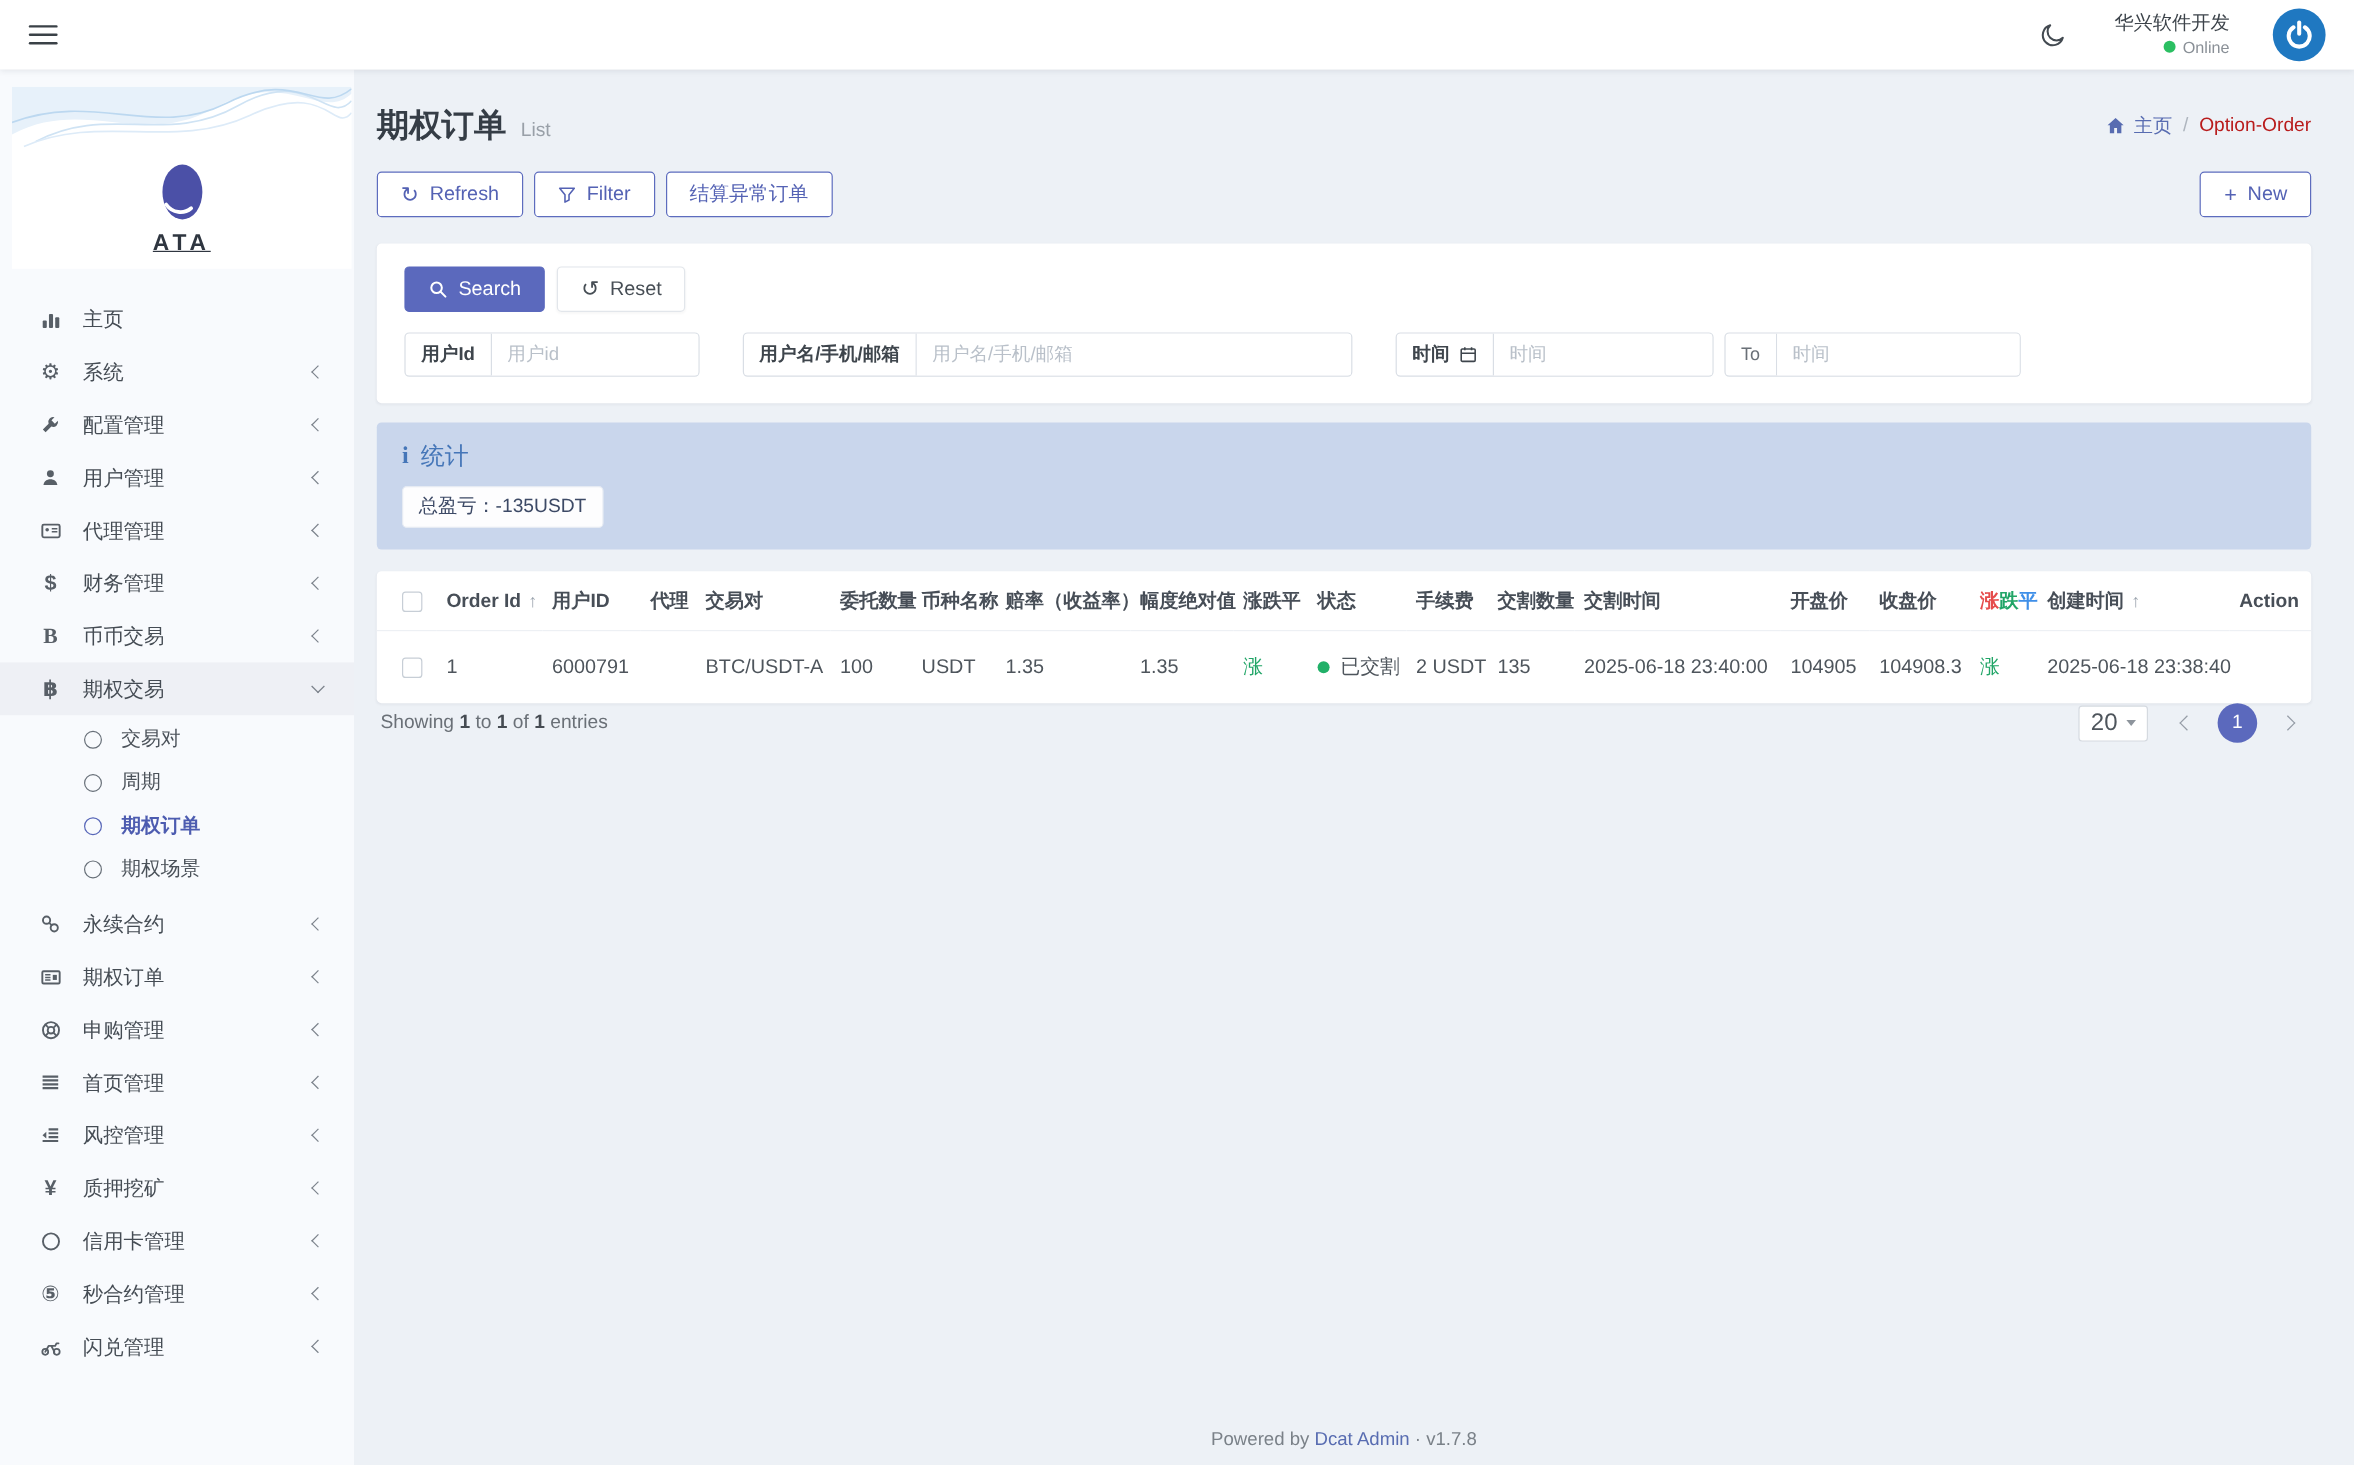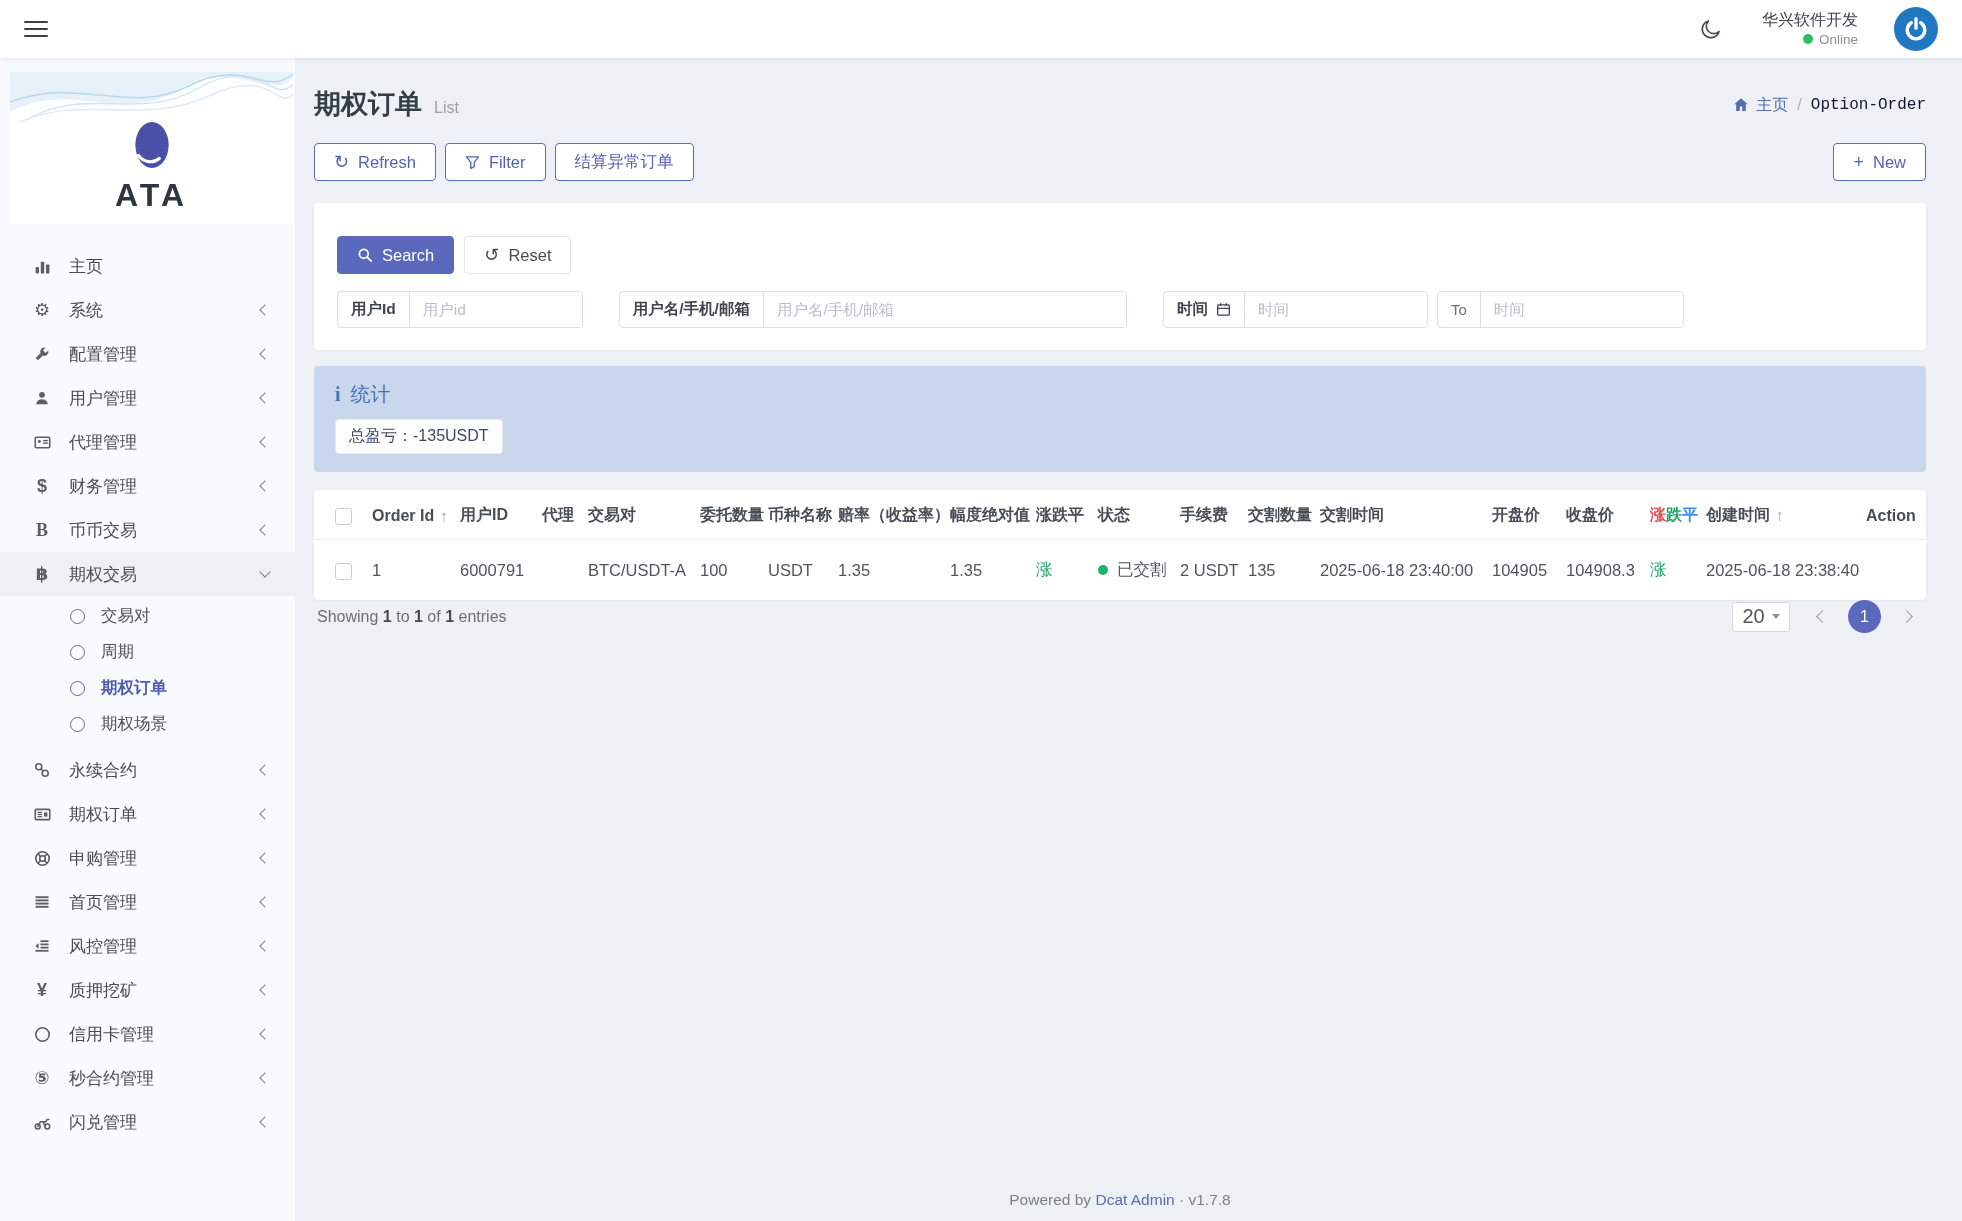--- a/index.html
+++ b/index.html
@@ -21,21 +21,21 @@
 
   
   .layout { display:flex; height:1163px; }
   .sidebar { width:295px; flex-shrink:0; background:#f8fafd; overflow:hidden; }
   .main { flex:1; display:flex; flex-direction:column; padding:0 36px 0 19px; overflow:hidden; }
 
   
   .logo-card { margin:14px 2px 0 10px; background:#fff; height:152px; position:relative;
                display:flex; flex-direction:column; align-items:center; justify-content:flex-end; padding-bottom:10px; }
   .logo-waves { position:absolute; top:0; left:0; width:100%; height:52px; }
-  .logo-text { font-size:32px; font-weight:700; letter-spacing:4px; color:#2f3640; margin-top:6px; }
+  .logo-text { font-size:19px; font-weight:700; letter-spacing:4px; color:#2f3640; margin-top:6px;text-decoration:underline; }
   .menu { padding:20px 0 10px; }
   .m-item { height:44px; display:flex; align-items:center; padding:0 26px 0 30px; cursor:pointer; font-size:17px; color:#454c54; }
   .m-item .icn { width:24px; margin-right:15px; color:#585f67; display:flex; justify-content:center; align-items:center; font-size:18px; line-height:1; }
   .m-item .icn.txt { font-weight:600; }
   .m-item .lbl { flex:1; }
   .m-item.active-parent { background:#eef0f5; }
   .chev { width:8px; height:8px; border-right:1.7px solid #7b828b; border-bottom:1.7px solid #7b828b;
           transform:rotate(135deg); margin-top:0; }
   .chev.down { transform:rotate(45deg); margin-top:-4px; }
   .submenu { padding:2px 0 6px; }
@@ -44,34 +44,34 @@
   .s-item.active { color:#4d5cb0; font-weight:700; }
   .s-item.active .radio { border-color:#5766b8; }
 
   
   .page-head { display:flex; align-items:baseline; margin-top:28px; }
   .page-title { font-size:27px; font-weight:700; color:#353d46; }
   .page-sub { font-size:16px; color:#99a0a8; margin-left:12px; }
   .breadcrumb { margin-left:auto; display:flex; align-items:center; gap:9px; font-size:16px; }
   .bc-home { display:flex; align-items:center; gap:7px; color:#586cb1; cursor:pointer; }
   .bc-sep { color:#aeb5be; }
-  .bc-current { color:#0f172a;font-family:Liberation Mono, monospace; }
+  .bc-current { color:#b91c1c; }
 
   
   .toolbar { display:flex; align-items:center; gap:9px; margin-top:21px; }
   .btn { height:38px; padding:0 19px; border-radius:4px; font-size:16.5px; display:inline-flex;
          align-items:center; gap:9px; cursor:pointer; white-space:nowrap; }
   .btn-outline { border:1px solid #5d6cbe; color:#5462b4; background:#fff; }
   .btn-new { margin-left:auto; }
   .btn-primary { background:#5b69bd; border:1px solid #5b69bd; color:#fff; }
   .btn-plain { background:#fff; border:1px solid #e2e6eb; color:#474e55; box-shadow:0 1px 2px rgba(0,0,0,.03); }
   .g-icon { font-size:18px; line-height:1; }
 
   
-  .search-card { background:#fff; border-radius:4px; margin-top:22px; padding:33px 23px 22px; box-shadow:0 1px 2px rgba(30,40,60,.05); }
+  .search-card { background:#fff; border-radius:4px; margin-top:22px; padding:19px 23px 22px; box-shadow:0 1px 2px rgba(30,40,60,.05); }
   .fields { display:flex; align-items:center; margin-top:17px; }
   .igroup { display:flex; align-items:stretch; height:37px; border:1px solid #d9dee5; border-radius:4px; background:#fff; overflow:hidden; }
   .igroup .prep { display:flex; align-items:center; gap:8px; padding:0 13px; font-size:15.5px; font-weight:700;
                   color:#3e454c; border-right:1px solid #d9dee5; white-space:nowrap; }
   .igroup .sep-to { display:flex; align-items:center; padding:0 13px; font-size:15px; color:#6a7077;
                     border-right:1px solid #d9dee5; }
   .igroup input { border:none; outline:none; font-size:15.5px; color:#495057; padding:0 13px; font-family:inherit; }
   .igroup input::placeholder { color:#b9c0c9; }
 
   

